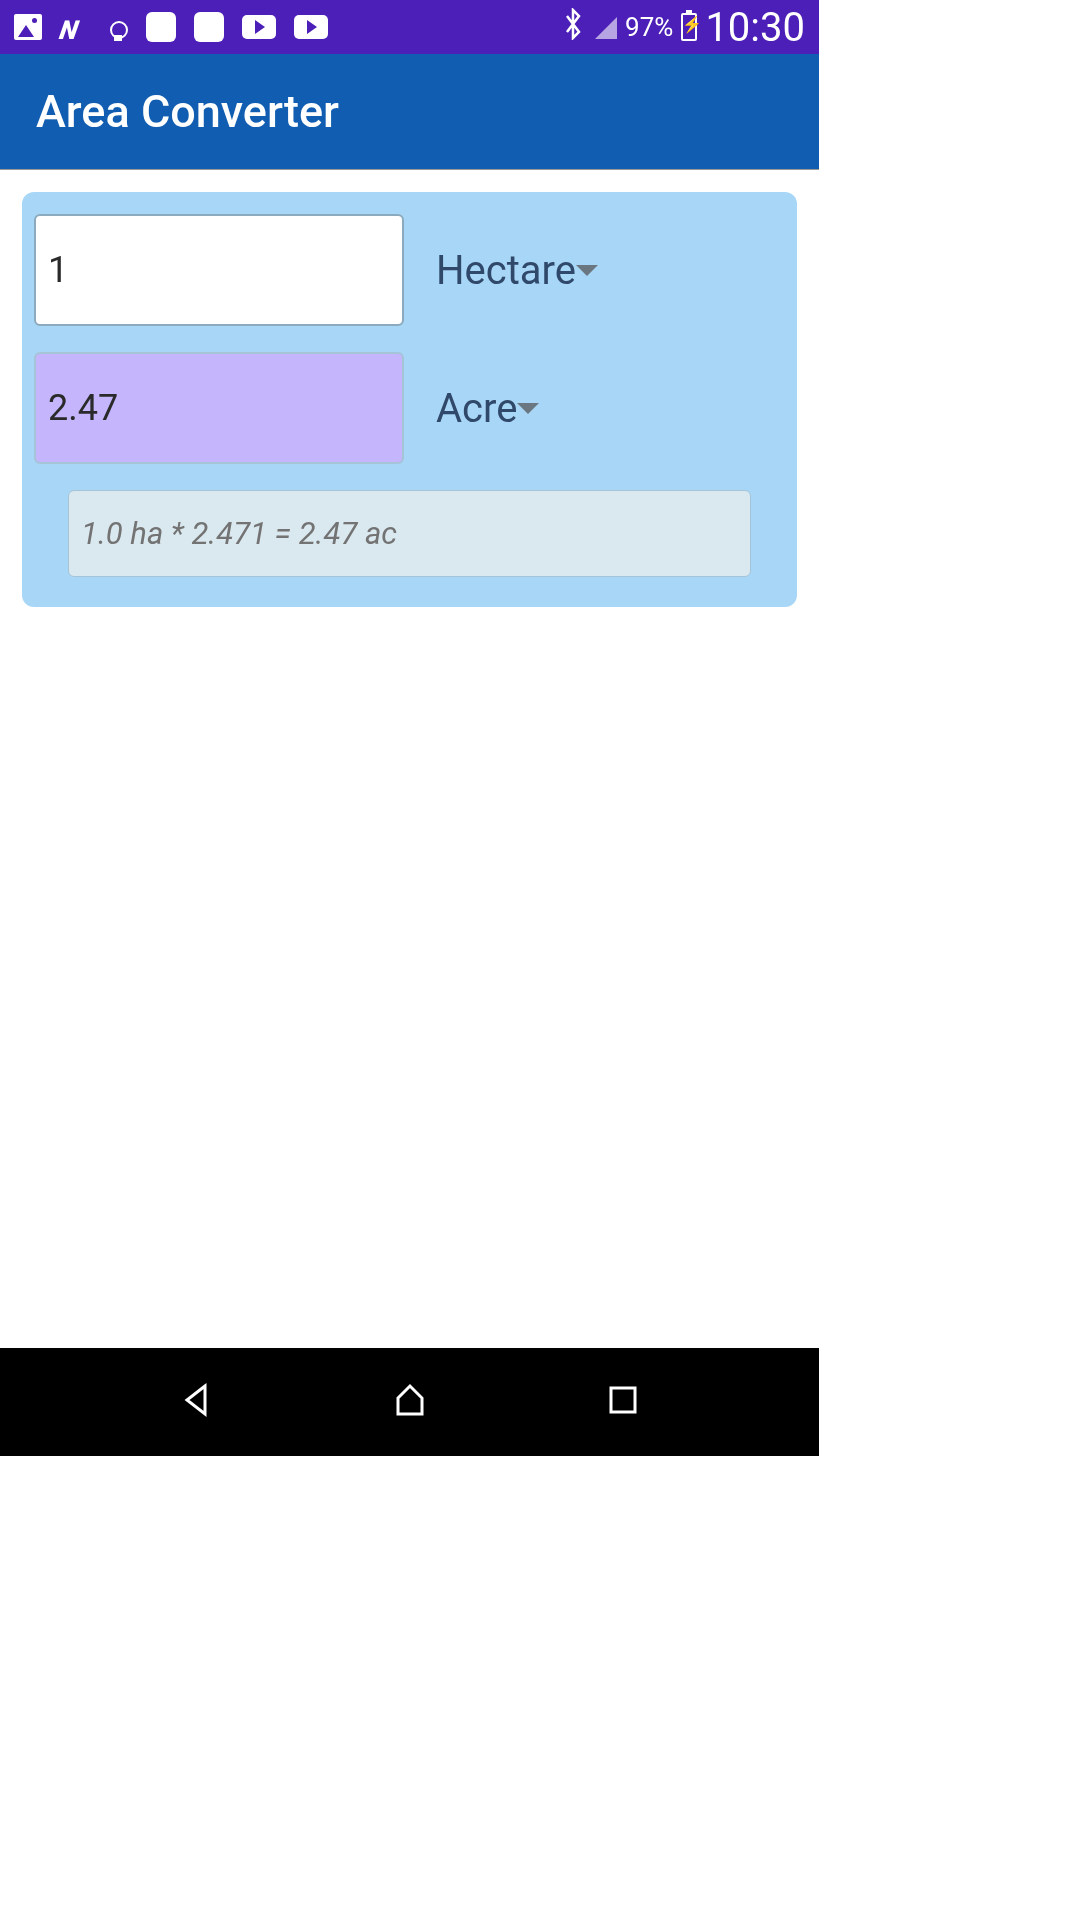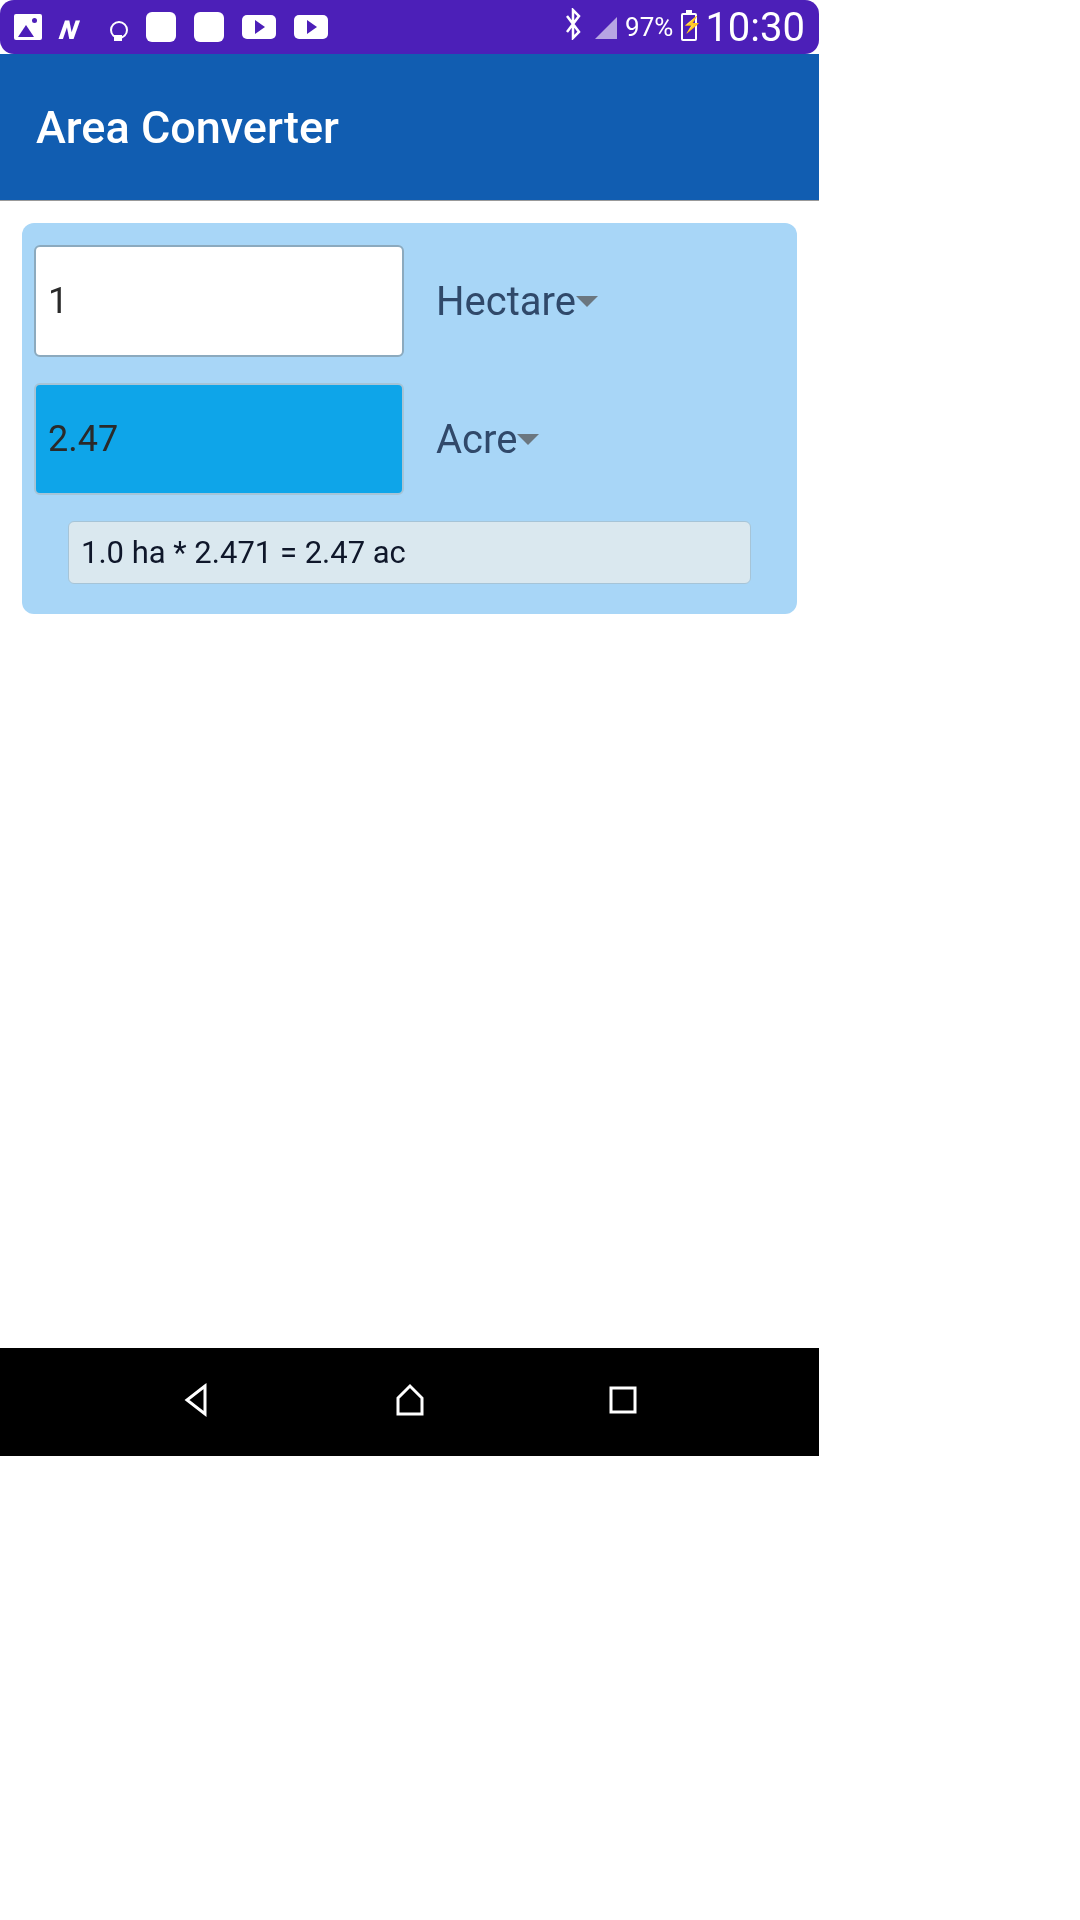--- a/index.html
+++ b/index.html
@@ -15,21 +15,20 @@
       display: flex;
       flex-direction: column;
     }
     .status-bar {
       height: 54px;
       background: #4c1fb8;
       display: flex;
       align-items: center;
       padding: 0 14px;
       color: #fff;
-      border-radius: 14px;
     }
     .status-left {
       display: flex;
       align-items: center;
       gap: 18px;
     }
     .status-right {
       margin-left: auto;
       display: flex;
       align-items: center;
@@ -166,21 +165,21 @@
       color: #fff;
     }
     .batt-pct {
       font-size: 26px;
     }
     .clock {
       font-size: 40px;
       font-weight: 400;
     }
     .app-bar {
-      height: 147px;
+      height: 116px;
       background: #115db1;
       display: flex;
       align-items: center;
       padding: 0 36px;
       border-bottom: 1px solid #999;
     }
     .app-title {
       color: #fff;
       font-size: 45px;
       font-weight: 500;
@@ -210,21 +209,21 @@
       border-radius: 6px;
       font-size: 36px;
       color: #2a2a2a;
       padding: 0 12px;
       display: flex;
       align-items: center;
     }
     .output-box {
       width: 370px;
       height: 112px;
-      background: #0ea5e9;
+      background: #c4b5fd;
       border: 2px solid #a6c4d7;
       border-radius: 6px;
       font-size: 36px;
       color: #2a2a2a;
       padding: 0 12px;
       display: flex;
       align-items: center;
     }
     .dropdown {
       flex: 1;
@@ -242,23 +241,24 @@
       height: 0;
       border-left: 11px solid transparent;
       border-right: 11px solid transparent;
       border-top: 11px solid #6b7780;
     }
     .formula-box {
       margin: 0 34px;
       background: #dae8ef;
       border: 1px solid #a6c4d7;
       border-radius: 6px;
-      padding: 12px 12px;
+      padding: 24px 12px;
       font-size: 31px;
-      color: #0f172a;
+      font-style: italic;
+      color: #737373;
     }
     .nav-bar {
       margin-top: auto;
       height: 108px;
       background: #000;
       display: flex;
       align-items: center;
       justify-content: space-around;
       padding: 0 90px;
     }

